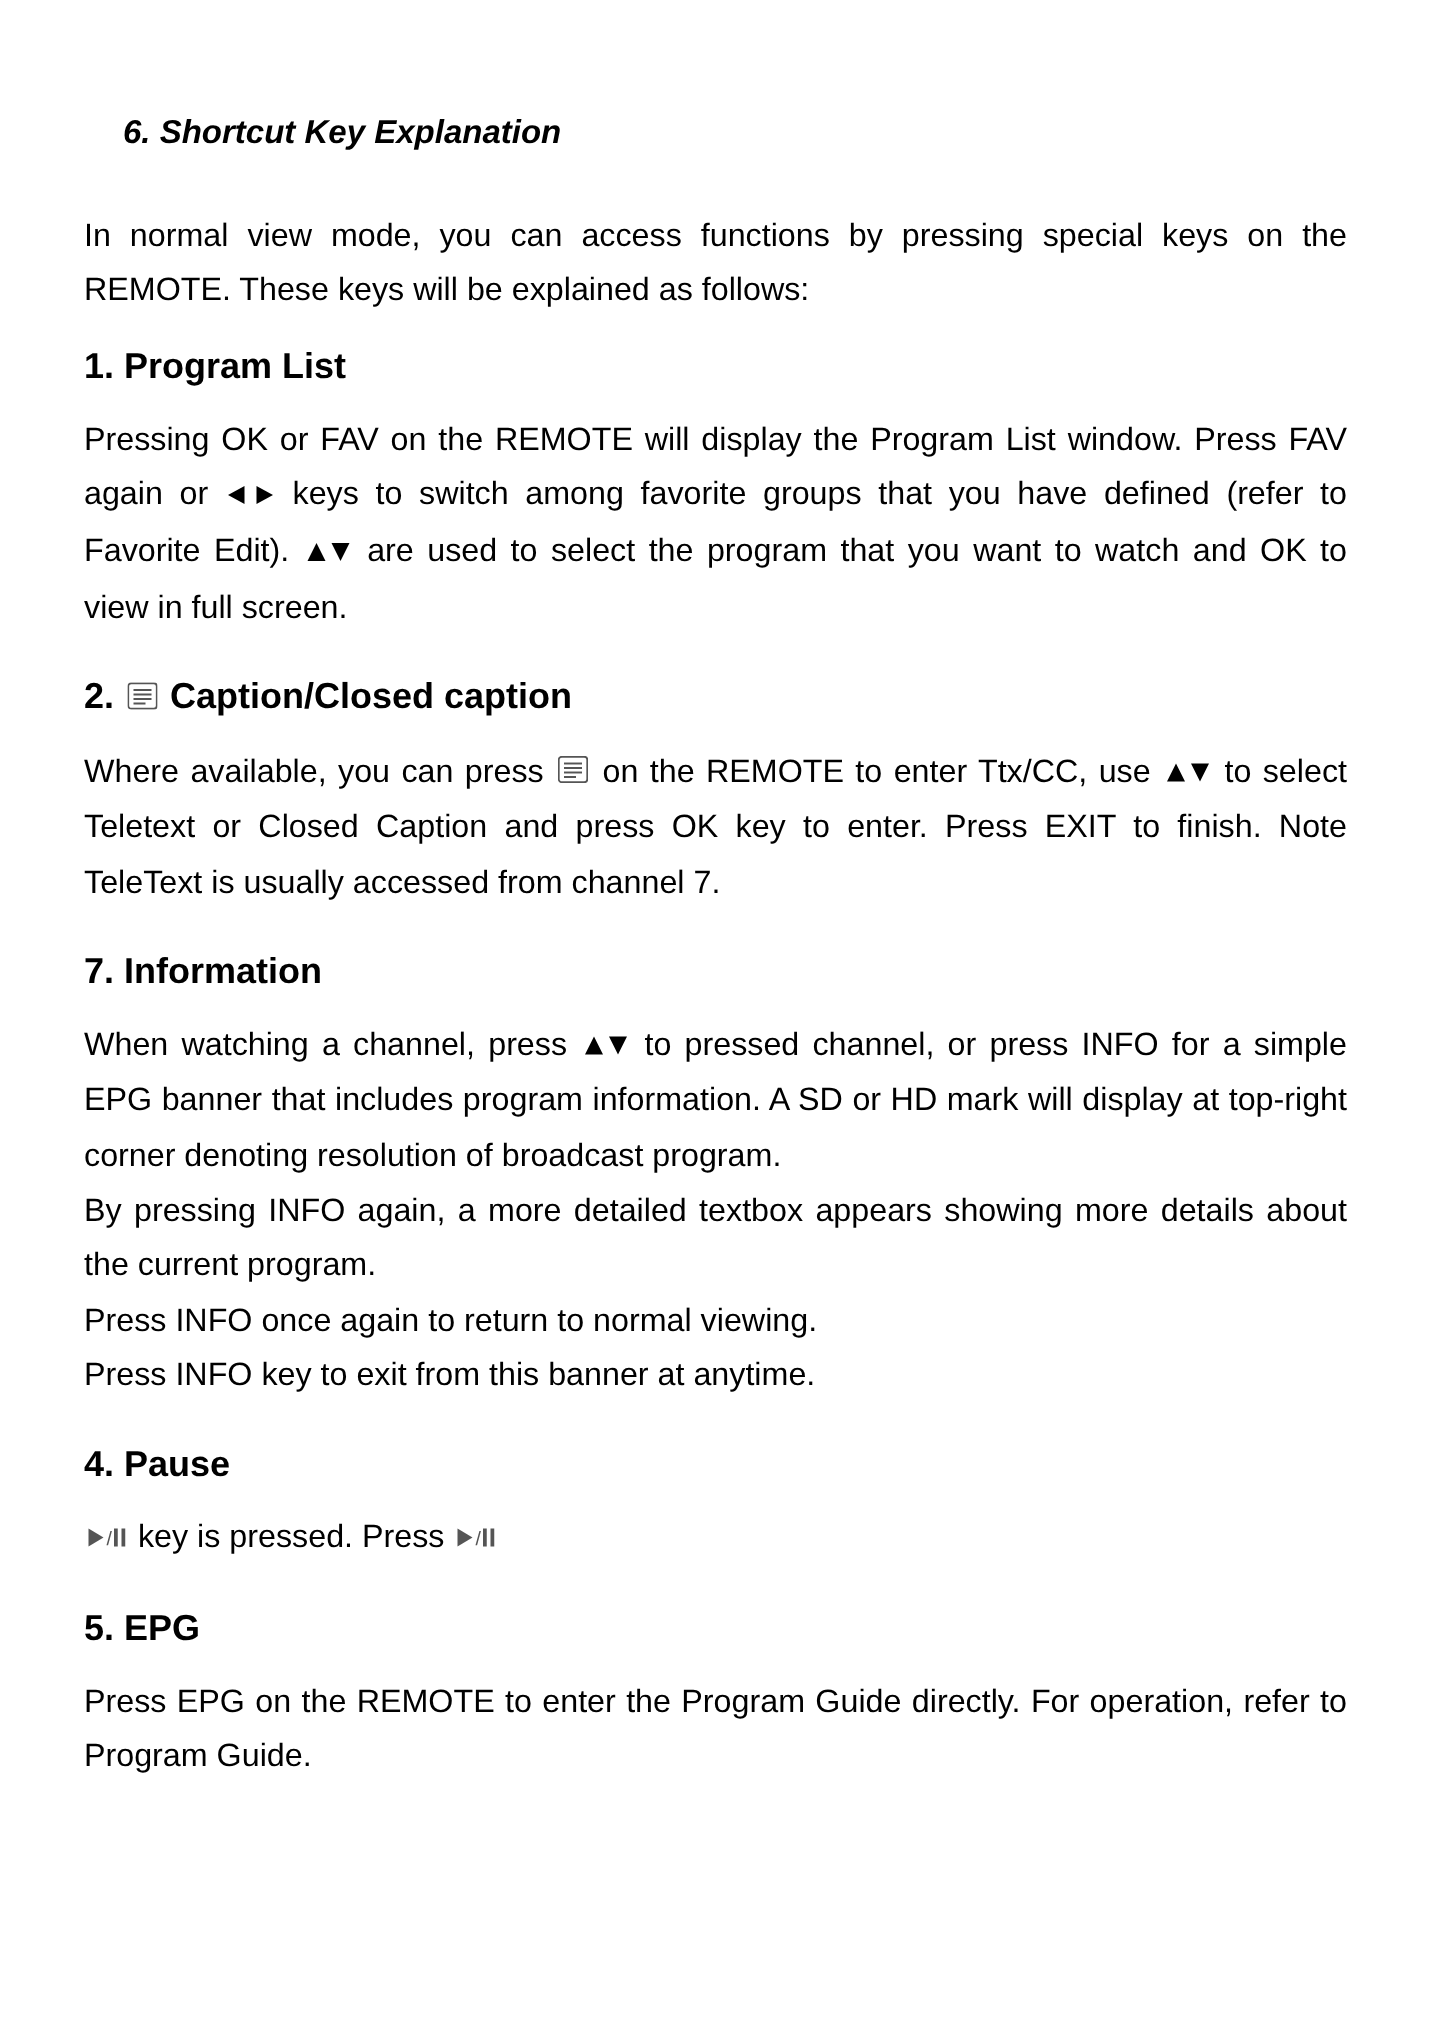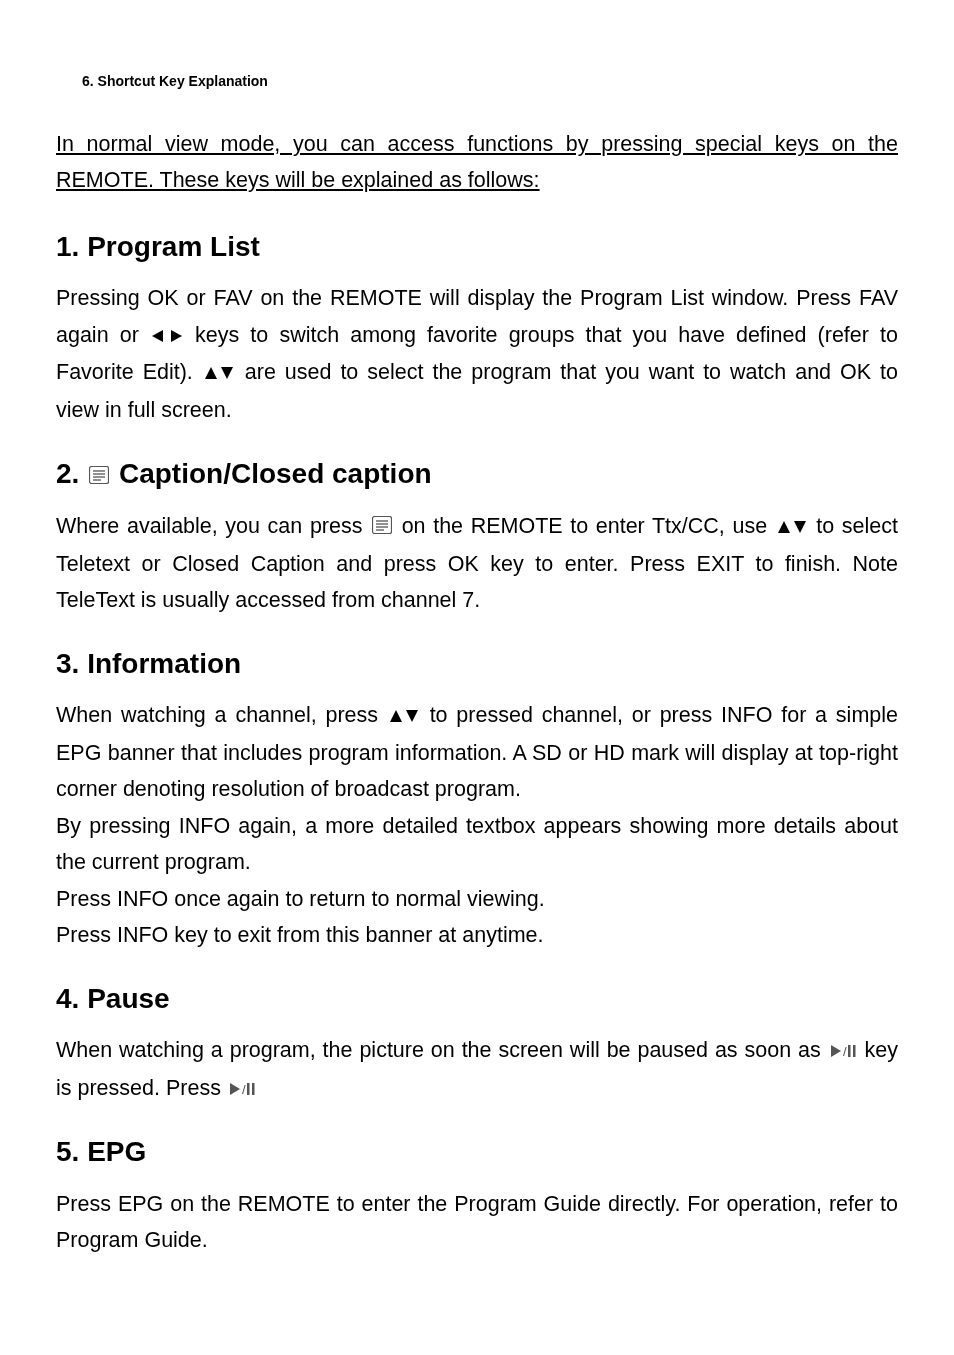--- a/index.html
+++ b/index.html
@@ -9,31 +9,31 @@
     color: #000;
     width: 954px;
     box-sizing: border-box;
     background: #fff;
     font-size: 21.5px;
     line-height: 1.65;
   }
   .main-heading {
     font-weight: bold;
     margin: 0 0 34px 26px;
-    font-size: 14px;
+    font-size: 22px;
+    font-style: italic;
   }
   .intro {
     text-align: justify;
-    margin-bottom: 26px;
-    text-decoration: underline;
+    margin-bottom: 14px;
   }
   .sub-heading {
     font-weight: bold;
     margin: 0 0 10px 0;
-    font-size: 28px;
+    font-size: 24px;
   }
   .section-body {
     text-align: justify;
     margin-bottom: 22px;
     line-height: 1.7;
   }
   .section-body-last {
     text-align: justify;
     line-height: 1.7;
   }
@@ -78,34 +78,34 @@
         <line x1="4" y1="5" x2="16" y2="5" stroke="#555" stroke-width="1.3"></line>
         <line x1="4" y1="8" x2="16" y2="8" stroke="#555" stroke-width="1.3"></line>
         <line x1="4" y1="11" x2="16" y2="11" stroke="#555" stroke-width="1.3"></line>
         <line x1="4" y1="14" x2="12" y2="14" stroke="#555" stroke-width="1.3"></line>
       </svg></span><span> on the REMOTE to enter Ttx/CC, use </span><span class="inline-icon"><svg width="30" height="14" viewBox="0 0 30 14">
         <polygon points="7,1 1,13 13,13" fill="#000"></polygon>
         <polygon points="23,13 17,1 29,1" fill="#000"></polygon>
       </svg></span><span> to select Teletext or Closed Caption and press OK key to enter. Press EXIT to finish. Note TeleText is usually accessed from channel 7.</span>
 </div>
 
-<div class="sub-heading">3. Information</div>
+<div class="sub-heading">7. Information</div>
 <div class="section-body">
   <span>When watching a channel, press </span><span class="inline-icon"><svg width="30" height="14" viewBox="0 0 30 14">
         <polygon points="7,1 1,13 13,13" fill="#000"></polygon>
         <polygon points="23,13 17,1 29,1" fill="#000"></polygon>
       </svg></span><span> to pressed channel, or press </span><span class="b">INFO</span><span> for a simple EPG banner that includes program information. A SD or HD mark will display at top-right corner denoting resolution of broadcast program.</span><br>
   <span>By pressing </span><span class="b">INFO</span><span> again, a more detailed textbox appears showing more details about the current program.</span><br>
   <span>Press </span><span class="b">INFO</span><span> once again to return to normal viewing.</span><br>
   <span>Press </span><span class="b">INFO</span><span> key to exit from this banner at anytime.</span>
 </div>
 
 <div class="sub-heading">4. Pause</div>
 <div class="section-body">
-  <span>When watching a program, the picture on the screen will be paused as soon as </span><span class="inline-icon"><svg width="26" height="14" viewBox="0 0 26 14">
+  <span class="inline-icon"><svg width="26" height="14" viewBox="0 0 26 14">
         <polygon points="1,1 11,7 1,13" fill="#555"></polygon>
         <text x="13" y="12" font-size="13" fill="#555" font-family="Arial">/</text>
         <rect x="18" y="1" width="2.5" height="12" fill="#555"></rect>
         <rect x="23" y="1" width="2.5" height="12" fill="#555"></rect>
       </svg></span><span> key is pressed. Press </span><span class="inline-icon"><svg width="26" height="14" viewBox="0 0 26 14">
         <polygon points="1,1 11,7 1,13" fill="#555"></polygon>
         <text x="13" y="12" font-size="13" fill="#555" font-family="Arial">/</text>
         <rect x="18" y="1" width="2.5" height="12" fill="#555"></rect>
         <rect x="23" y="1" width="2.5" height="12" fill="#555"></rect>
       </svg></span>

